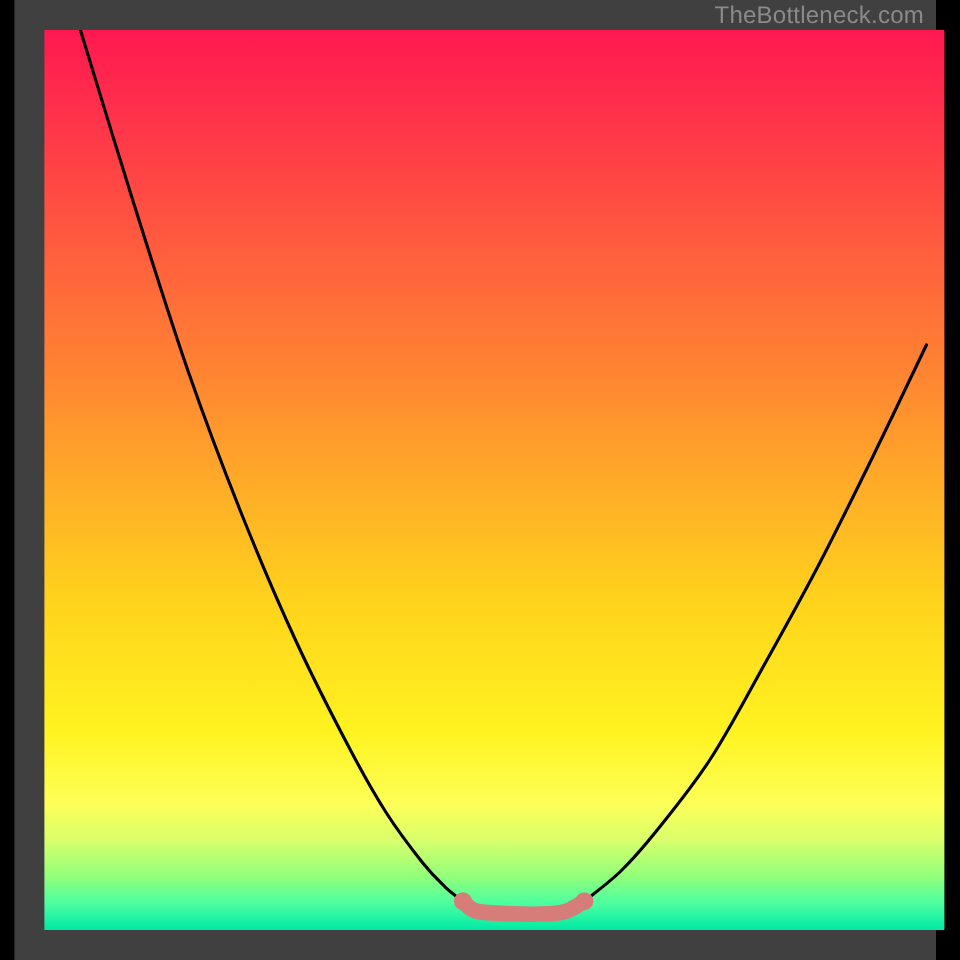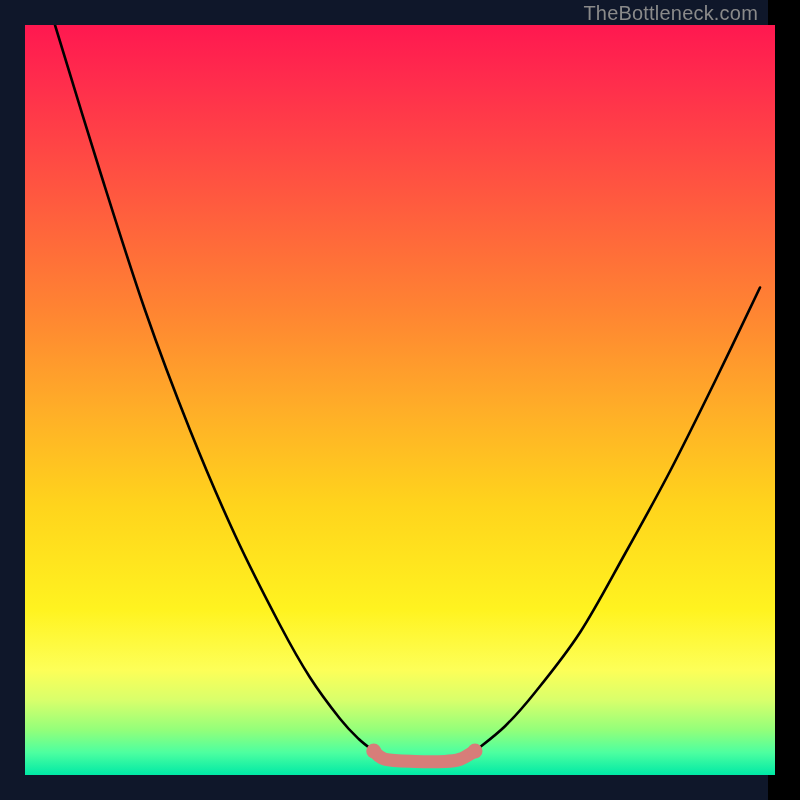--- a/index.html
+++ b/index.html
@@ -5,25 +5,25 @@
   html, body {
     margin: 0;
     padding: 0;
     width: 800px;
     height: 800px;
     background: #000;
     overflow: hidden;
   }
   .frame {
     position: absolute;
-    left: 0;
+    left: 12px;
     top: 0;
     width: 768px;
     height: 800px;
-    background: #0f172a;
+    background: #404040;
   }
   .plot-area {
     position: absolute;
     left: 25px;
     top: 25px;
     width: 750px;
     height: 750px;
     
     background: linear-gradient(
       to bottom,

